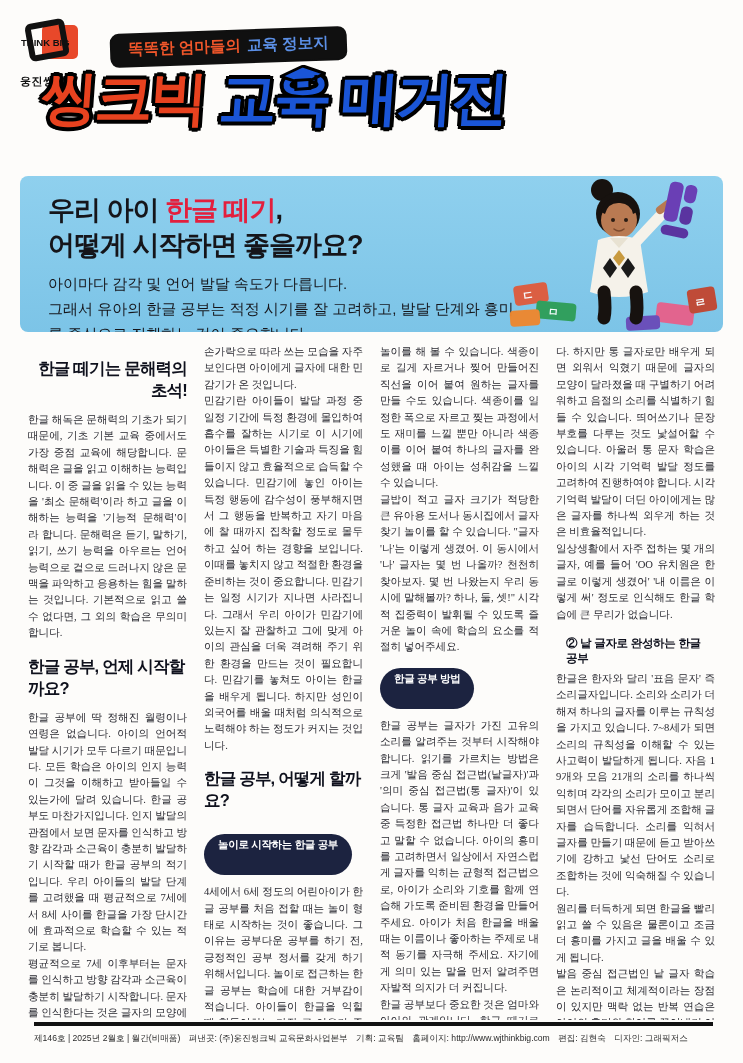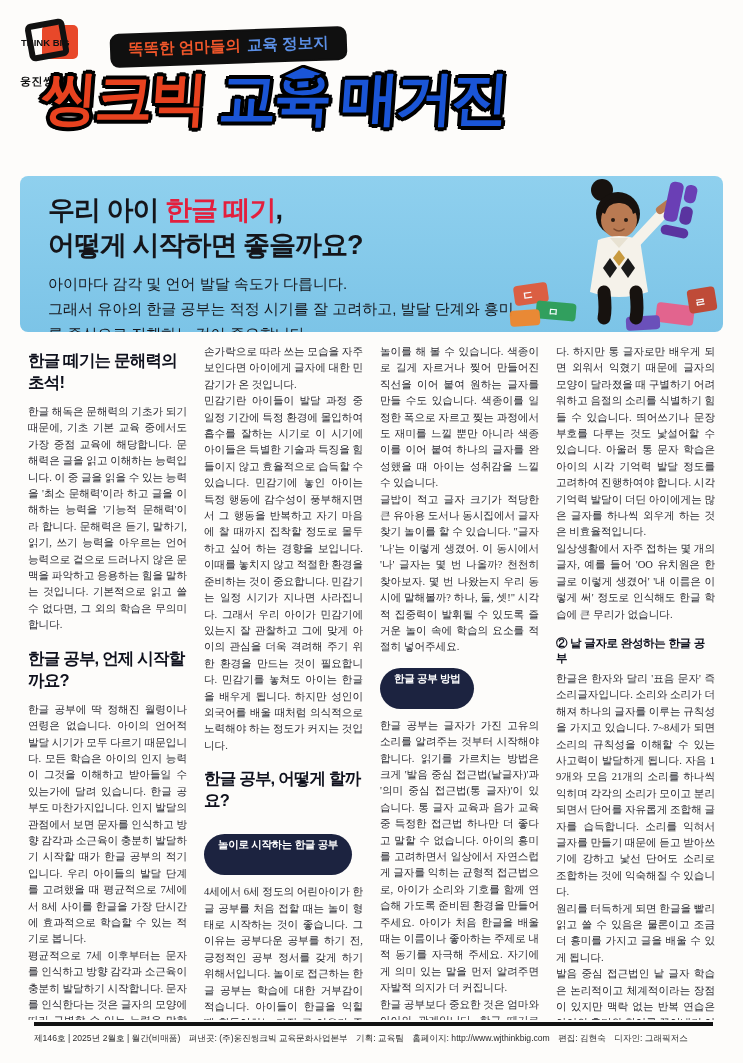--- a/index.html
+++ b/index.html
@@ -68,29 +68,29 @@
   .col { flex: 1 1 0; height: 676px; overflow: hidden; }
   .body-p {
     font-family: "Liberation Serif", serif;
     font-size: 10.6px; line-height: 1.55; color: #26262e;
     text-align: justify; word-break: break-all;
   }
   .sec-heading {
     font-size: 16.5px; font-weight: 900; color: #0e101c;
     letter-spacing: -0.8px; margin: 14px 0 10px;
   }
-  .col .sec-heading:first-child { margin-top: 6px; }
+  .col .sec-heading:first-child { margin-top: 14px; text-align: right; }
   .pill {
     display: inline-block; background: #1c2340; color: #fff;
     border-radius: 999px; padding: 4px 14px 23px; font-size: 10.5px; font-weight: bold;
     margin: 12px 0 9px; letter-spacing: -0.3px;
   }
   .subhead {
     font-size: 11.5px; font-weight: 900; color: #0e101c;
-    margin: 13px 0 5px; letter-spacing: -0.3px;
+    margin: 13px 10px 5px; letter-spacing: -0.3px;
   }
 
   
   .footer-bar {
     position: absolute; left: 34px; right: 30px; top: 1022px;
     height: 4px; background: #111;
   }
   .footer-text {
     position: absolute; left: 34px; right: 30px; top: 1033px;
     font-size: 8.6px; color: #2b2b2b; white-space: nowrap;

